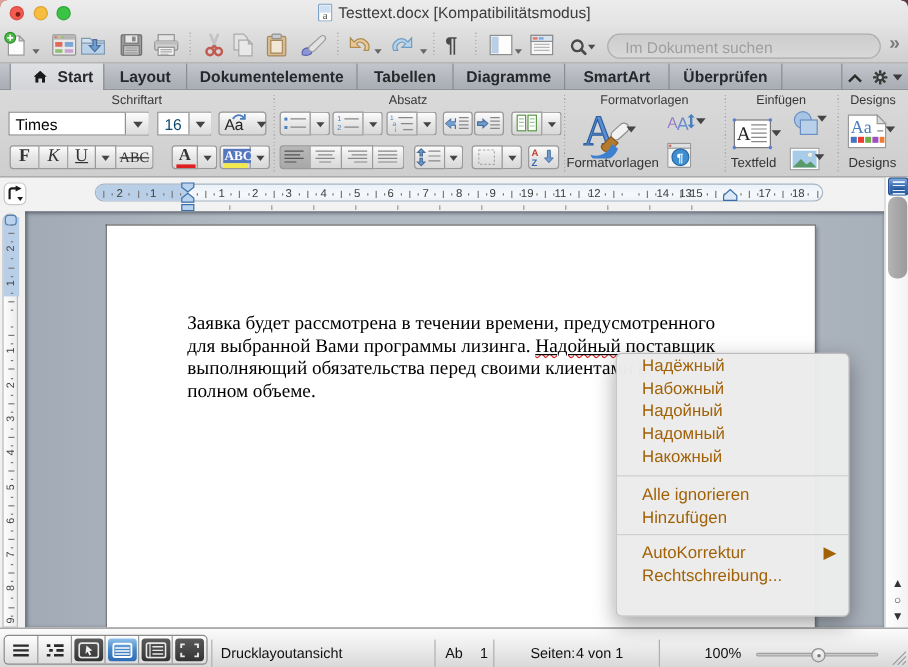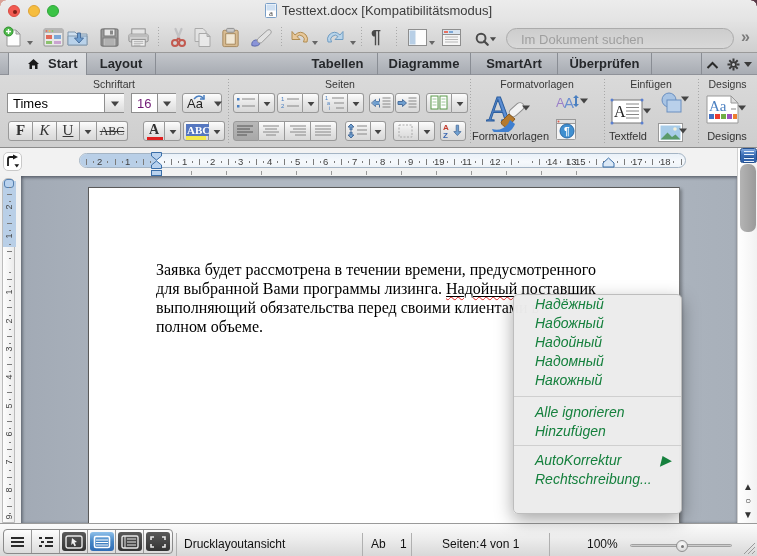--- a/index.html
+++ b/index.html
@@ -83,23 +83,23 @@
   box-shadow:2px 2px 3px rgba(0,0,0,0.3); }
 #doctext { position:absolute; left:156px; top:83.5px; width:480px; white-space:nowrap;
   font-family:"Liberation Serif", serif; font-size:16px; line-height:19px; color:#000; }
 .err { text-decoration:underline wavy #e02020; text-decoration-thickness:1px; text-underline-offset:2px; }
 .err2 { text-decoration:underline solid #000; text-decoration-thickness:1px; }
 #scrollcol { position:absolute; left:737px; top:148px; width:20px; height:375px; background:linear-gradient(90deg,#ffffff,#f2f2f2); border-left:1px solid #cfcfcf; }
 #vthumb { position:absolute; left:2px; top:16px; width:16px; height:68px; background:linear-gradient(90deg,#b4b4b4,#9a9a9a); border-radius:7px; }
 .scrbtn { position:absolute; left:2px; width:16px; text-align:center; font-size:10px; color:#333; line-height:13px; }
 
 
-#menu { position:absolute; left:513px; top:294px; width:169px; height:220px;
+#menu { position:absolute; left:513px; top:294px; width:195px; height:220px;
   background:rgba(236,236,236,0.98); border:1px solid #bdbdbd; border-radius:5px;
-  box-shadow:0 6px 18px rgba(0,0,0,0.35); font-size:14px; color:#15803d; z-index:5;font-style:italic; }
+  box-shadow:0 6px 18px rgba(0,0,0,0.35); font-size:14px; color:#a16207; z-index:5; }
 .mi { padding:0 0 0 21px; height:19px; line-height:19px; white-space:nowrap; }
 .msep1 { height:1px; background:#cfcfcf; margin:6px 0 6px; }
 .msep2 { height:1px; background:#cfcfcf; margin:4px 0 5px; }
 
 
 #statusbar { position:absolute; left:0; top:523px; width:757px; height:33px;
   background:linear-gradient(#fbfbfb,#ededed 45%,#d8d8d8); border-top:1px solid #9a9a9a; }
 #viewbtns { position:absolute; left:3px; top:5px; height:25px; display:flex;
   border:1px solid #8a8a8a; border-radius:4px; overflow:hidden; background:linear-gradient(#fdfdfd,#dcdcdc); }
 .vb { width:28px; height:23px; border-right:1px solid #9a9a9a; position:relative; display:flex; align-items:center; justify-content:center; }
@@ -226,20 +226,21 @@
   </div>
 
   <div id="tabbar">
     <div class="tab active" style="left:8px;width:79px;">
         <svg style="position:absolute;left:19px;top:6px;" width="11" height="10" viewBox="0 0 11 10">
           <path d="M5.5 0 L11 5 h-1.5 v5 h-2.5 v-3.5 h-3 V10 h-2.5 V5 H0 z" fill="#1a1a1a"></path>
         </svg>
         <span style="position:absolute;left:39px;top:0;">Start</span>
       </div>
     <div class="tab" style="left:87px;width:69px;">Layout</div>
+    <div class="tab" style="left:156px;width:142px;">Dokumentelemente</div>
     <div class="tab" style="left:378px;width:93px;">Diagramme</div>
     <div class="tab" style="left:298px;width:80px;">Tabellen</div>
     <div class="tab" style="left:471px;width:87px;">SmartArt</div>
     <div class="tab" style="left:558px;width:94px;">Überprüfen</div>
     <div class="tab" style="left:652px;width:50px;"></div>
     <svg style="position:absolute;left:706px;top:8px;" width="13" height="8" viewBox="0 0 13 8">
         <path d="M1.5 7 L6.5 2 L11.5 7" fill="none" stroke="#2a2a2a" stroke-width="2"></path>
       </svg>
     <svg style="position:absolute;left:726px;top:4px;" width="15" height="15" viewBox="0 0 15 15">
         <g fill="#3a3a3a">
@@ -248,37 +249,37 @@
             <path d="M7.5 1.5 v3 M7.5 10.5 v3 M1.5 7.5 h3 M10.5 7.5 h3 M3.3 3.3 l2.1 2.1 M9.6 9.6 l2.1 2.1 M11.7 3.3 L9.6 5.4 M5.4 9.6 l-2.1 2.1"></path>
           </g>
         </g>
         <circle cx="7.5" cy="7.5" r="1.5" fill="#c6c9ce"></circle>
       </svg>
     <div style="position:absolute;left:744px;top:9px;width:0;height:0;border-left:4px solid transparent;border-right:4px solid transparent;border-top:5px solid #3a3a3a;"></div>
   </div>
 
   <div id="ribbon">
     <div class="grouplabel" style="left:0;width:228px;">Schriftart</div>
-    <div class="grouplabel" style="left:228px;width:224px;">Seiten</div>
+    <div class="grouplabel" style="left:228px;width:224px;">Absatz</div>
     <div class="grouplabel" style="left:470px;width:134px;">Formatvorlagen</div>
     <div class="grouplabel" style="left:604px;width:94px;">Einfügen</div>
     <div class="grouplabel" style="left:698px;width:59px;">Designs</div>
     <div class="gsep" style="left:228px"></div>
     <div class="gsep" style="left:470px"></div>
     <div class="gsep" style="left:604px"></div>
     <div class="gsep" style="left:698px"></div>
 
     <div class="combo" style="left:7px;top:18px;width:117px;height:20px;">
       <div style="position:absolute;left:5px;top:2px;font-size:13px;color:#000;">Times</div>
       <div class="combobtn" style="left:96px;width:20px;">
           <div class="cdown"></div>
         </div>
     </div>
     <div class="combo" style="left:131px;top:18px;width:45px;height:20px;">
-      <div style="position:absolute;left:5px;top:2px;font-size:13px;color:#701a75;">16</div>
+      <div style="position:absolute;left:5px;top:2px;font-size:13px;color:#0c4a6e;">16</div>
       <div class="combobtn" style="left:25px;width:19px;">
           <div class="cdown"></div>
         </div>
     </div>
     <div class="rbtn" style="left:182px;top:18px;width:40px;height:20px;">
       <div style="position:absolute;left:4px;top:2px;font-size:13px;color:#222;">Aa</div>
       <svg style="position:absolute;left:10px;top:-1px;" width="12" height="8" viewBox="0 0 12 8">
           <path d="M1 6 q5 -6 10 0" fill="none" stroke="#4a7fc0" stroke-width="1.5"></path>
           <path d="M11 2 v4 h-4" fill="none" stroke="#4a7fc0" stroke-width="1.5"></path>
         </svg>

